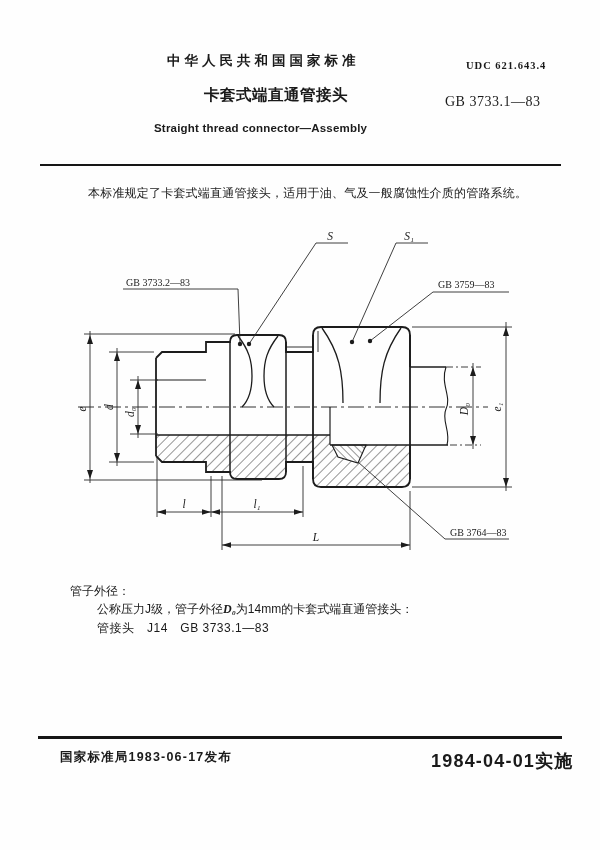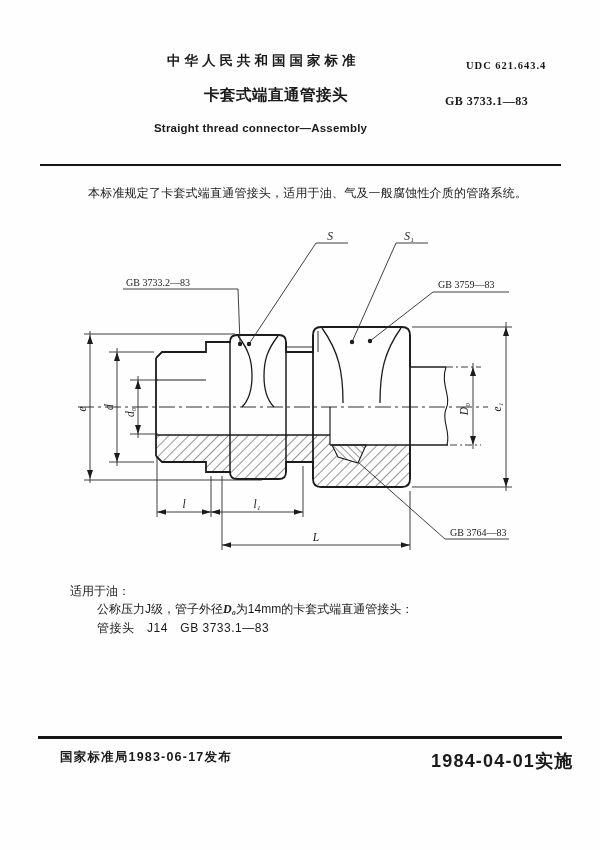--- a/index.html
+++ b/index.html
@@ -6,21 +6,21 @@
   .page{
     position:relative;width:600px;height:850px;background:#fefefe;
     font-family:"Liberation Sans",sans-serif;color:#1a1a1a;overflow:hidden;
     box-shadow:0 0 4px rgba(0,0,0,.25);
     text-align:right;
   }
   .abs{position:absolute;white-space:nowrap;}
   .hdr-cn{left:167px;top:52px;font-size:13.5px;font-weight:bold;letter-spacing:4px;}
   .hdr-udc{left:466px;top:60px;font-size:10.5px;font-weight:bold;letter-spacing:1px;font-family:"Liberation Serif",serif;}
   .title-cn{left:156px;top:85px;font-size:15.5px;font-weight:bold;letter-spacing:0.5px;margin-left:48px;}
-  .hdr-gb{left:445px;top:94px;font-size:12px;font-weight:bold;letter-spacing:0.5px;font-family:"Liberation Serif",serif;}
+  .hdr-gb{left:445px;top:94px;font-size:14px;font-weight:normal;letter-spacing:0.5px;font-family:"Liberation Serif",serif;}
   .title-en{left:154px;top:122px;font-size:11.5px;font-weight:bold;letter-spacing:0.2px;}
   .rule-top{left:40px;top:164px;width:521px;height:2px;background:#161616;}
   .scope{left:68px;top:185px;font-size:12px;letter-spacing:0.2px;margin-left:20px;}
   .ex-head{left:70px;top:583px;font-size:12px;}
   .ex-l1{left:97px;top:601px;font-size:12px;}
   .ex-l2{left:97px;top:620px;font-size:12px;letter-spacing:0.5px;}
   .d0-var{font-family:"Liberation Serif",serif;font-style:italic;font-weight:bold;}
   .rule-bot{left:38px;top:736px;width:524px;height:2.5px;background:#161616;}
   .ft-l{left:44px;top:749px;font-size:12.5px;font-weight:bold;letter-spacing:1.2px;padding-left:16px;}
   .ft-r{left:431px;top:749px;font-size:18px;font-weight:bold;letter-spacing:1.2px;}
@@ -165,21 +165,21 @@
       <text class="dimtext" transform="translate(113,407) rotate(-90)" text-anchor="middle">d</text>
       <text class="dimtext" transform="translate(134,412) rotate(-90)" text-anchor="middle" font-size="10.5">d₀</text>
       <text class="dimtext" transform="translate(468,409) rotate(-90)" text-anchor="middle">D₀</text>
       <text class="dimtext" transform="translate(501,407) rotate(-90)" text-anchor="middle">e₁</text>
       <text class="dimtext" x="184" y="508" text-anchor="middle">l</text>
       <text class="dimtext" x="257" y="508" text-anchor="middle">l₁</text>
       <text class="dimtext" x="316" y="541" text-anchor="middle">L</text>
     </g>
   </svg>
 
-  <div class="abs ex-head">适用于油：</div>
+  <div class="abs ex-head">管子外径：</div>
   <div class="abs ex-l1"><span>公称压力J级，管子外径</span><span class="d0-var">D₀</span><span>为14mm的卡套式端直通管接头：</span></div>
   <div class="abs ex-l2">管接头　J14　GB 3733.1—83</div>
 
   <div class="abs rule-bot"></div>
   <div class="abs ft-l">国家标准局1983-06-17发布</div>
   <div class="abs ft-r">1984-04-01实施</div>
 
 </div>
 
 </body></html>

